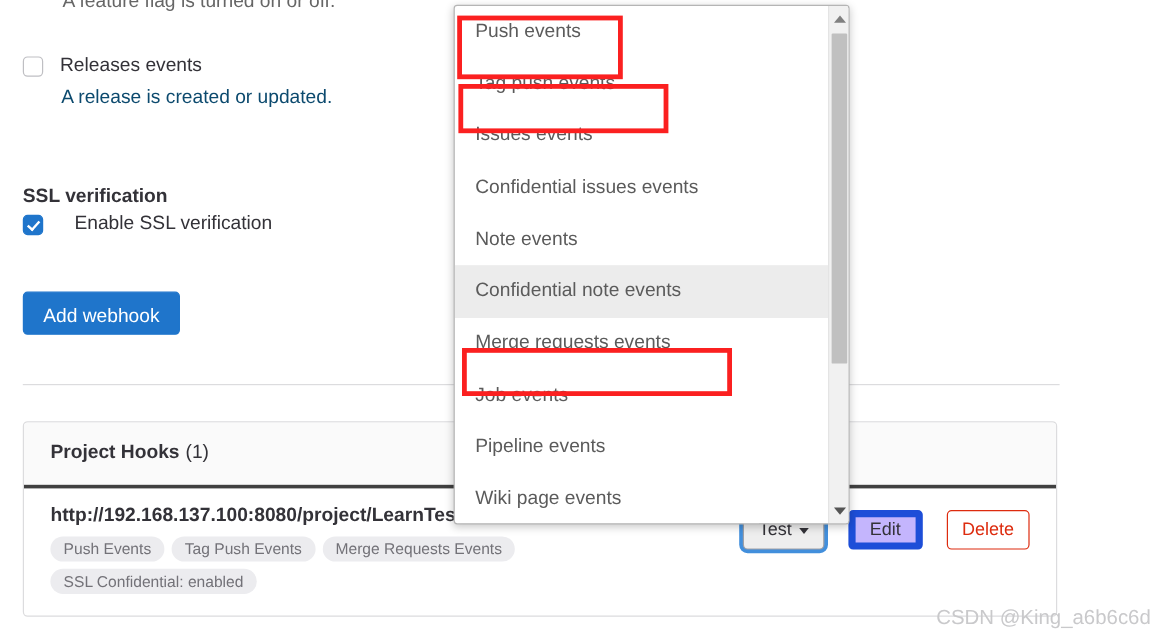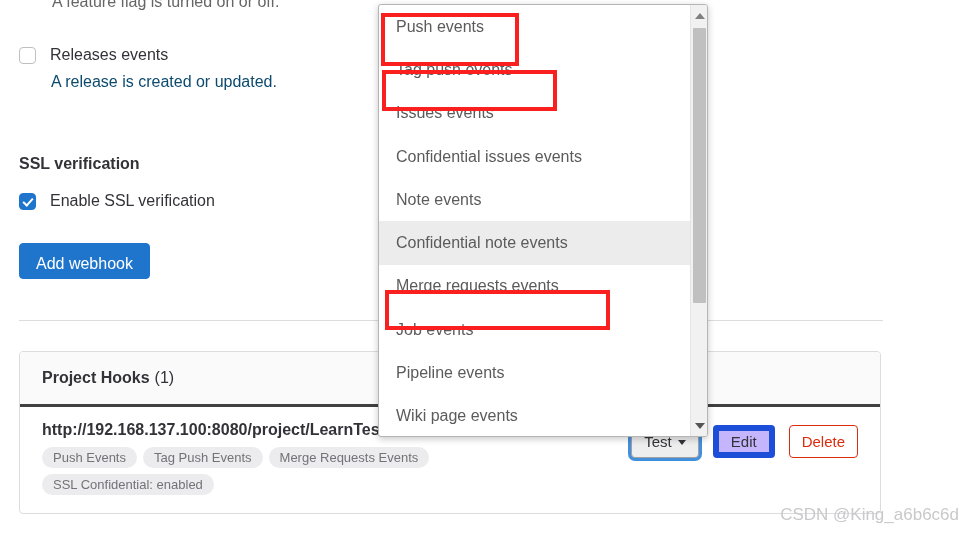--- a/index.html
+++ b/index.html
@@ -171,21 +171,21 @@
     color: #737278;
     border-radius: 11px;
     font-size: 13px;
     line-height: 21px;
     padding: 0 11px;
     white-space: nowrap;
   }
   .hook-actions {
     display: flex;
     align-items: center;
-    gap: 14px;
+    gap: 20px;
     flex: none;
     padding-top: 4px;
   }
   .btn {
     font-family: "Liberation Sans", sans-serif;
     font-size: 15px;
     border-radius: 4px;
     height: 33px;
     padding: 0 12px;
     box-sizing: border-box;
@@ -329,21 +329,21 @@
   <div class="truncated-desc">A feature flag is turned on or off.</div>
 
   <div class="check-row" style="left:19px; top:44px;">
     <span class="cbox"></span>
     <span class="check-label">Releases events</span>
   </div>
   <div class="check-sub" style="left:51px; top:73px;">A release is created or updated.</div>
 
   <div class="section-title" style="left:19px; top:155px;">SSL verification</div>
 
-  <div class="check-row" style="left:19px; top:190px;">
+  <div class="check-row" style="left:19px; top:176px;gap:12px;">
     <span class="cbox checked"></span>
     <span class="check-label">Enable SSL verification</span>
   </div>
 
   <button class="btn-primary" style="left:19px; top:243px;">Add webhook</button>
 
   <div class="hr"></div>
 
   <div class="card">
     <div class="card-header">

